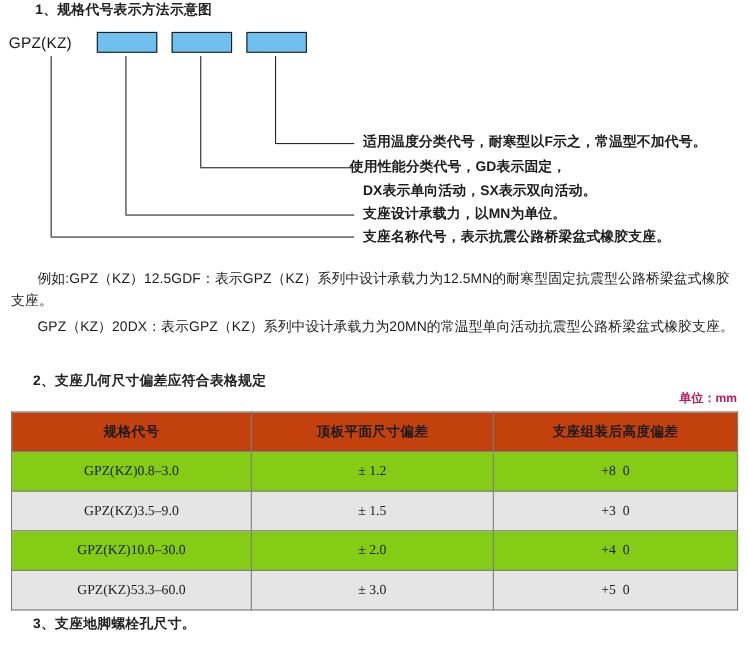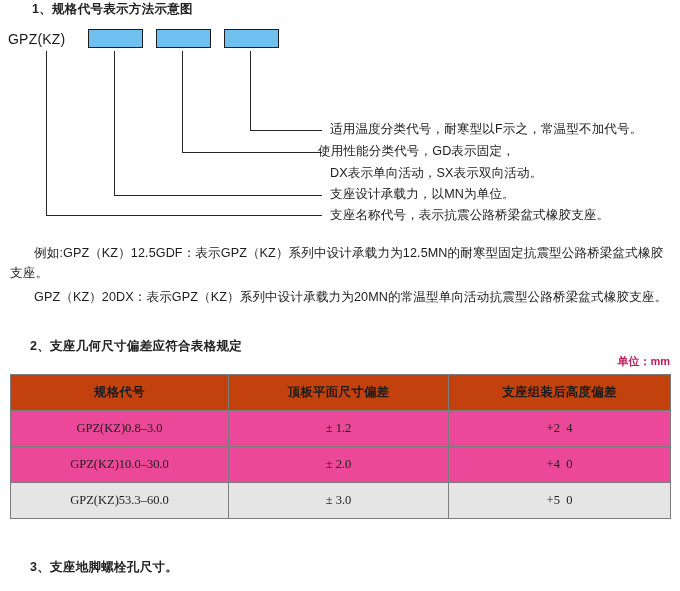--- a/index.html
+++ b/index.html
@@ -65,21 +65,21 @@
   .h-line {
     position: absolute;
     height: 0;
     border-top: 1.6px solid #262626;
   }
 
   
   .anno {
     position: absolute;
     font-size: 12.6px;
-    font-weight: normal;
+    font-weight: bold;
     white-space: nowrap;
     color: #1c1c1c;
     letter-spacing: .1px;
   }
 
   
   .para {
     position: absolute;
     left: 10px;
     width: 662px;
@@ -123,21 +123,21 @@
     color: #1c1c1c;
   }
   #spec-table th {
     background: #c2410c;
     font-weight: bold;
     letter-spacing: .3px;
   }
   #spec-table td {
     font-family: "Liberation Serif", "DejaVu Serif", serif;
     font-size: 12.5px;
-    background: #ec4899;
+    background: #84cc16;
   }
   #spec-table tbody tr.alt td { background: #e5e5e5; }
   #spec-table col.c1 { width: 218px; }
   #spec-table col.c2 { width: 220px; }
   #spec-table col.c3 { width: 222px; }
 
   .tol { display: inline-block; white-space: pre; }
 </style>
 </head>
 <body>
@@ -195,21 +195,26 @@
       <tr>
         <th>规格代号</th>
         <th>顶板平面尺寸偏差</th>
         <th>支座组装后高度偏差</th>
       </tr>
     </thead>
     <tbody>
       <tr>
         <td>GPZ(KZ)0.8–3.0</td>
         <td>± 1.2</td>
-        <td><span class="tol">+2  4</span></td>
+        <td><span class="tol">+8  0</span></td>
+      </tr>
+      <tr class="alt">
+        <td>GPZ(KZ)3.5–9.0</td>
+        <td>± 1.5</td>
+        <td><span class="tol">+3  0</span></td>
       </tr>
       <tr>
         <td>GPZ(KZ)10.0–30.0</td>
         <td>± 2.0</td>
         <td><span class="tol">+4  0</span></td>
       </tr>
       <tr class="alt">
         <td>GPZ(KZ)53.3–60.0</td>
         <td>± 3.0</td>
         <td><span class="tol">+5  0</span></td>

